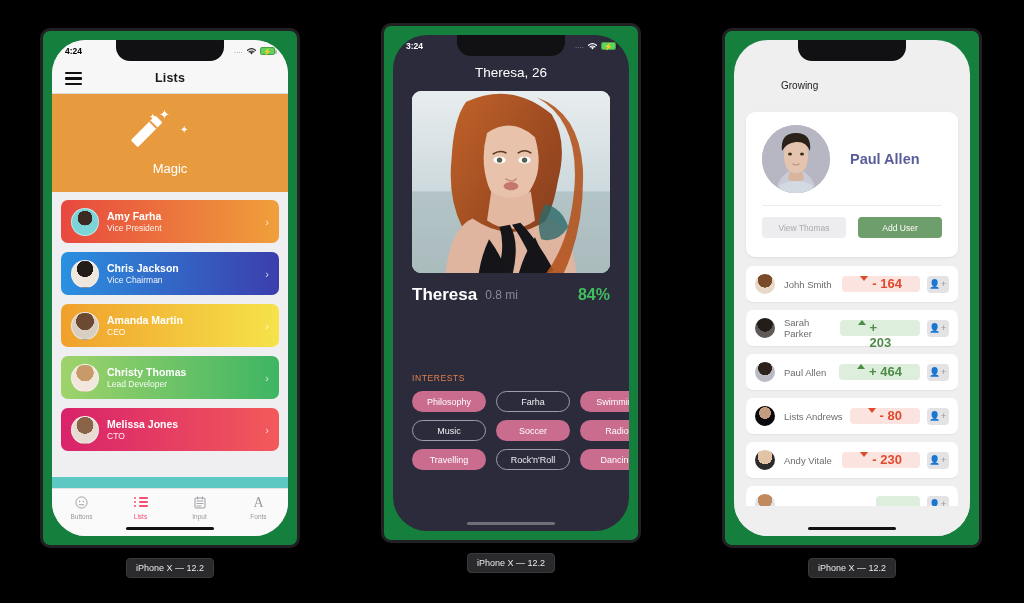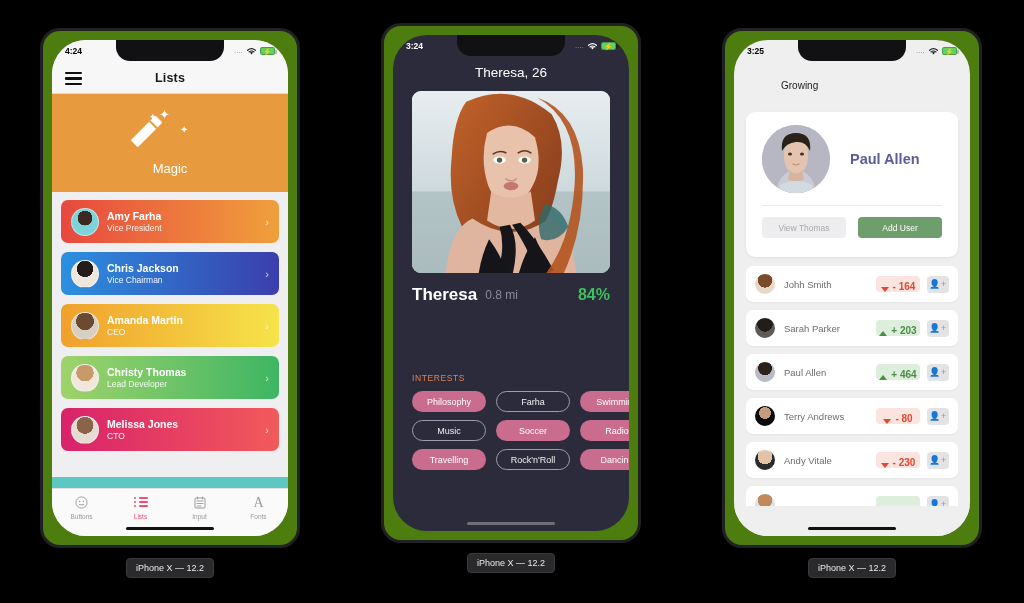--- a/index.html
+++ b/index.html
@@ -9,22 +9,22 @@
     font-family: "Liberation Sans", sans-serif;
     overflow: hidden;
   }
   .stage { position: relative; width: 1024px; height: 603px; background: #000; }
 
   
   .device { position: absolute; }
   .frame {
     position: relative;
     width: 260px; height: 520px;
-    background: #4d7c0f;
-    border-radius: 20px;
+    background: #15803d;
+    border-radius: 10px;
     border: 3px solid #212124;
     padding: 9px;
     box-shadow: 0 0 0 1px #000;
   }
   .screen {
     position: relative;
     width: 100%; height: 100%;
     border-radius: 34px;
     overflow: hidden;
   }
@@ -199,22 +199,22 @@
   .p3-list { position:absolute; top: 226px; left: 12px; right: 12px; bottom: 0; overflow:hidden; }
   .grow-row {
     height: 36px; background:#fff; border-radius: 7px; margin-bottom: 8px;
     display:flex; align-items:center; padding: 0 9px;
     box-shadow: 0 1px 2px rgba(0,0,0,.05);
   }
   .grow-row .av { width:20px; height:20px; border-radius:50%; background:#c8c8cd; background-size:cover; background-position:center; flex:0 0 auto;}
   .grow-row .nm { margin-left: 9px; font-size:9.5px; color:#6d6d72; }
   .badge {
     margin-left:auto; height: 16px; min-width: 44px;
-    border-radius: 4px; display:flex; align-items:flex-end; justify-content:center;
-    gap: 4px; font-size: 10px; font-weight:bold; padding: 0 0;
+    border-radius: 4px; display:flex; align-items:flex-start; justify-content:center;
+    gap: 4px; font-size: 13px; font-weight:bold; padding: 0 18px;
   }
   .badge.up { background:#DDEFDC; color:#4C8C46; }
   .badge.down { background:#FBE4DF; color:#E0492D; }
   .tri { width:0; height:0; border-left:4px solid transparent; border-right:4px solid transparent; }
   .tri.u { border-bottom:5px solid #4C8C46; }
   .tri.d { border-top:5px solid #E0492D; }
   .adduser {
     margin-left: 7px; width: 22px; height: 17px; border-radius:4px;
     background:#E3E3E6; display:flex; align-items:center; justify-content:center;
     color:#95959a; font-size:9px;
@@ -436,34 +436,20 @@
         <div class="homebar" style="background:#6f6f78;"></div>
       </div>
     </div>
     <div class="devlabel">iPhone X — 12.2</div>
   </div>
 
   <div class="device" id="p3">
     <div class="frame">
       <div class="screen p3-screen">
         <div class="notch"></div>
-        <div class="statusbar">
-          <span>3:25</span>
-          <span class="sb-right">
-            <span class="sb-dots">....</span>
-            <svg class="wifi" width="11" height="9" viewBox="0 0 11 9">
-              <path d="M5.5 7.6 L7.1 5.6 A2.6 2.6 0 0 0 3.9 5.6 Z" fill="#222"></path>
-              <path d="M1.6 3.3 A6.2 6.2 0 0 1 9.4 3.3" stroke="#222" stroke-width="1.2" fill="none" stroke-linecap="round"></path>
-              <path d="M3 5 A4 4 0 0 1 8 5" stroke="#222" stroke-width="1.1" fill="none" stroke-linecap="round"></path>
-            </svg>
-            <span class="batt">
-                <span class="bolt">⚡</span>
-              </span>
-          </span>
-        </div>
 
         <div class="p3-title">Growing</div>
 
         <div class="p3-card">
           <div class="inner">
             <div class="p3-av">
               <svg width="68" height="68" viewBox="0 0 68 68">
                   <defs>
                     <clipPath id="c3">
                       <circle cx="34" cy="34" r="34"></circle>
@@ -518,21 +504,21 @@
             <div class="nm">Paul Allen</div>
             <div class="badge up">
               <span class="tri u"></span>
               <span>+ 464</span>
             </div>
             <div class="adduser">👤+</div>
           </div>
 
           <div class="grow-row">
             <div class="av" style="background-image:radial-gradient(circle at 50% 35%, #c49c7e 0 36%, #0a0a0c 37% 100%)"></div>
-            <div class="nm">Terry Andrews</div>
+            <div class="nm">Lists Andrews</div>
             <div class="badge down">
               <span class="tri d"></span>
               <span>- 80</span>
             </div>
             <div class="adduser">👤+</div>
           </div>
 
           <div class="grow-row">
             <div class="av" style="background-image:radial-gradient(circle at 50% 34%, #e3c3a6 0 44%, #2b2b2e 45% 100%)"></div>
             <div class="nm">Andy Vitale</div>

